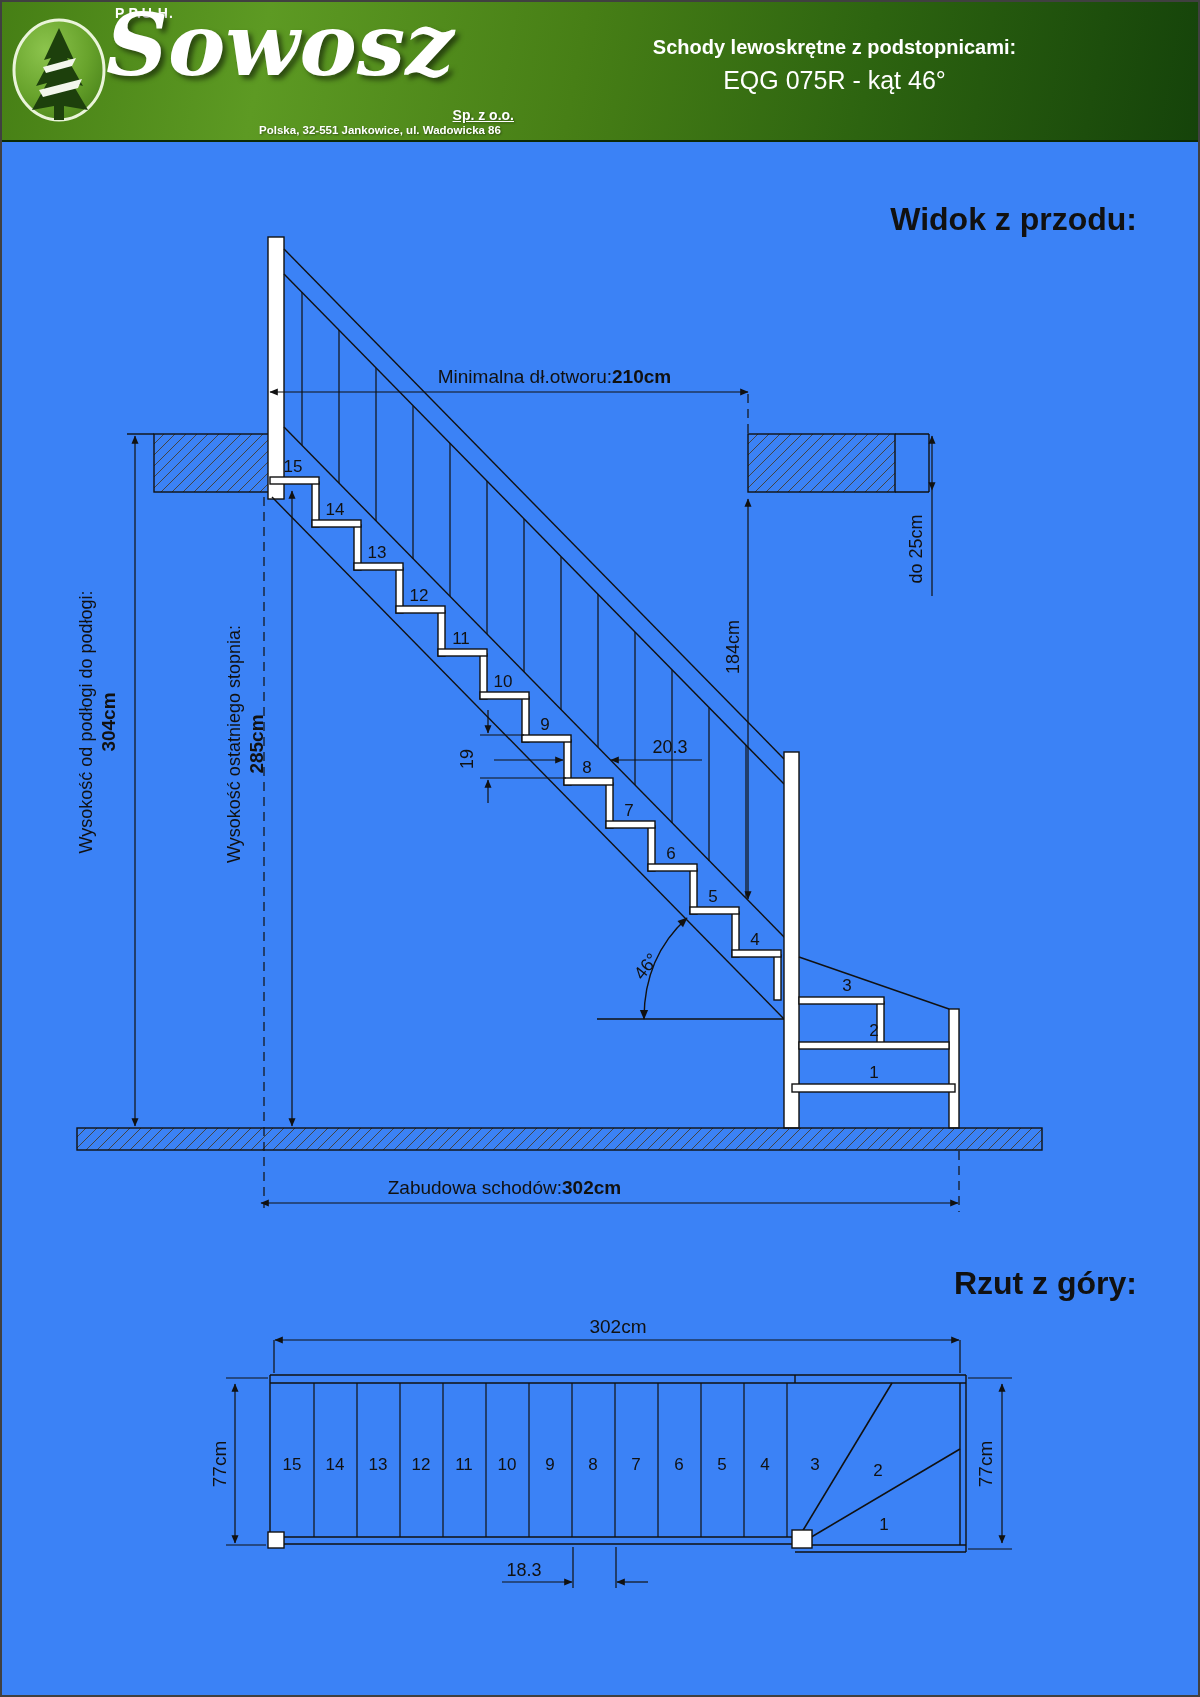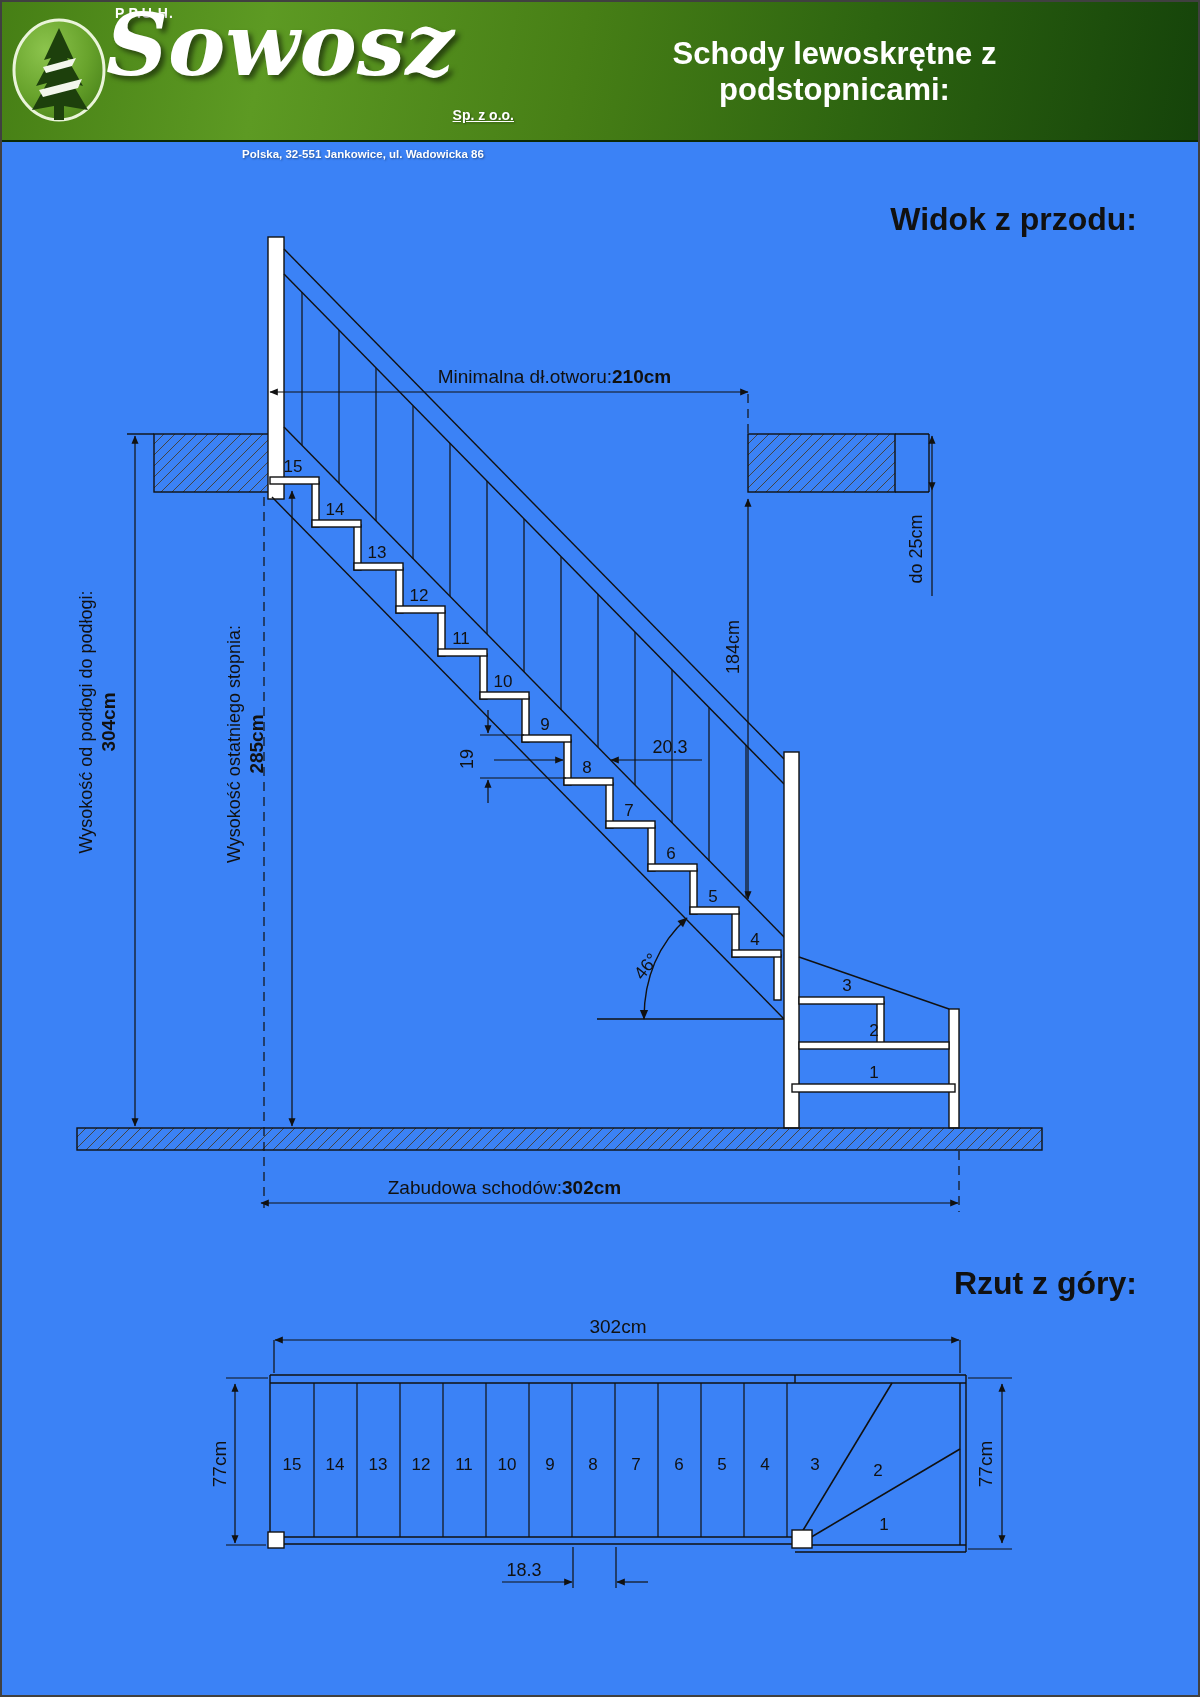--- a/index.html
+++ b/index.html
@@ -8,24 +8,24 @@
   
   .hdr{position:relative;width:100%;height:140px;
        background:linear-gradient(100deg,#467f15 0%,#5d9a23 22%,#477f16 48%,#2d6410 72%,#15430a 100%);
        border-bottom:2px solid #0c2a04;box-sizing:border-box;}
   .hdr-prefix{position:absolute;left:113px;top:3px;color:#fff;font-weight:bold;font-size:14px;letter-spacing:1px;}
   .hdr-name{position:absolute;left:104px;top:-4px;color:#fff;font-family:"DejaVu Serif",serif;
             font-style:italic;font-weight:bold;font-size:86px;line-height:1.1;
             text-shadow:4px 4px 5px rgba(0,0,0,.5);}
   .hdr-type{position:absolute;left:380px;top:105px;width:132px;text-align:right;color:#fff;
             font-weight:bold;font-size:14px;text-shadow:1px 1px 2px rgba(0,0,0,.4);text-decoration:underline;}
-  .hdr-addr{position:absolute;left:240px;top:122px;width:276px;text-align:left;color:#fff;
-            font-weight:bold;font-size:11.5px;text-shadow:1px 1px 2px rgba(0,0,0,.4);margin-top:24px;}
+  .hdr-addr{position:absolute;left:240px;top:122px;width:276px;text-align:center;color:#fff;
+            font-weight:bold;font-size:11.5px;text-shadow:1px 1px 2px rgba(0,0,0,.4);}
   .hdr-title{position:absolute;left:565px;top:34px;width:535px;text-align:center;color:#fff;}
-  .hdr-title .t1{font-weight:bold;font-size:31px;}
+  .hdr-title .t1{font-weight:bold;font-size:20px;}
   .hdr-title .t2{font-weight:normal;font-size:25px;margin-top:7px;}
   .logo{position:absolute;left:10px;top:16px;}
   svg text{font-family:"Liberation Sans",sans-serif;fill:#111;}
   .dimtxt{font-size:19px;}
   .dimbold{font-size:19px;font-weight:bold;}
   .small{font-size:18px;}
   .stepnum{font-size:17px;}
   .heading{font-size:32px;font-weight:bold;}
 </style>
 </head>
@@ -49,20 +49,21 @@
         <path fill="#f3f7ec" d="M31,49 L64,40 L60,48 L34,55 Z"></path>
         <path fill="#f3f7ec" d="M27,72 L70,61 L66,70 L31,79 Z"></path>
       </g>
     </svg>
     <div class="hdr-prefix">P.P.U.H.</div>
     <div class="hdr-name">Sowosz</div>
     <div class="hdr-type">Sp. z o.o.</div>
     <div class="hdr-addr">Polska, 32-551 Jankowice, ul. Wadowicka 86</div>
     <div class="hdr-title">
       <div class="t1">Schody lewoskrętne z podstopnicami:</div>
+      <div class="t2">EQG 075R - kąt 46°</div>
     </div>
   </div>
 
   
   <svg width="1200" height="1557" viewBox="0 140 1200 1557">
     <defs>
       <pattern id="hatch" patternUnits="userSpaceOnUse" width="11" height="11">
         <path d="M-2,13 L13,-2" stroke="#444" stroke-width="1" fill="none"></path>
       </pattern>
       <marker id="ah" viewBox="0 0 10 10" refX="9.3" refY="5" markerWidth="11" markerHeight="7" orient="auto-start-reverse">

